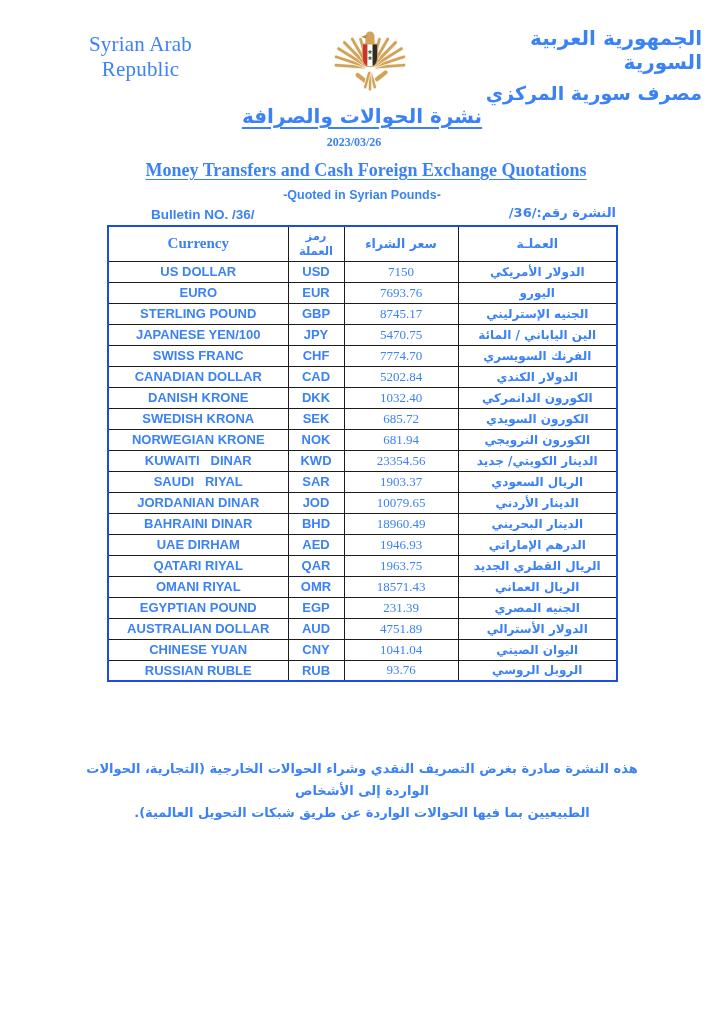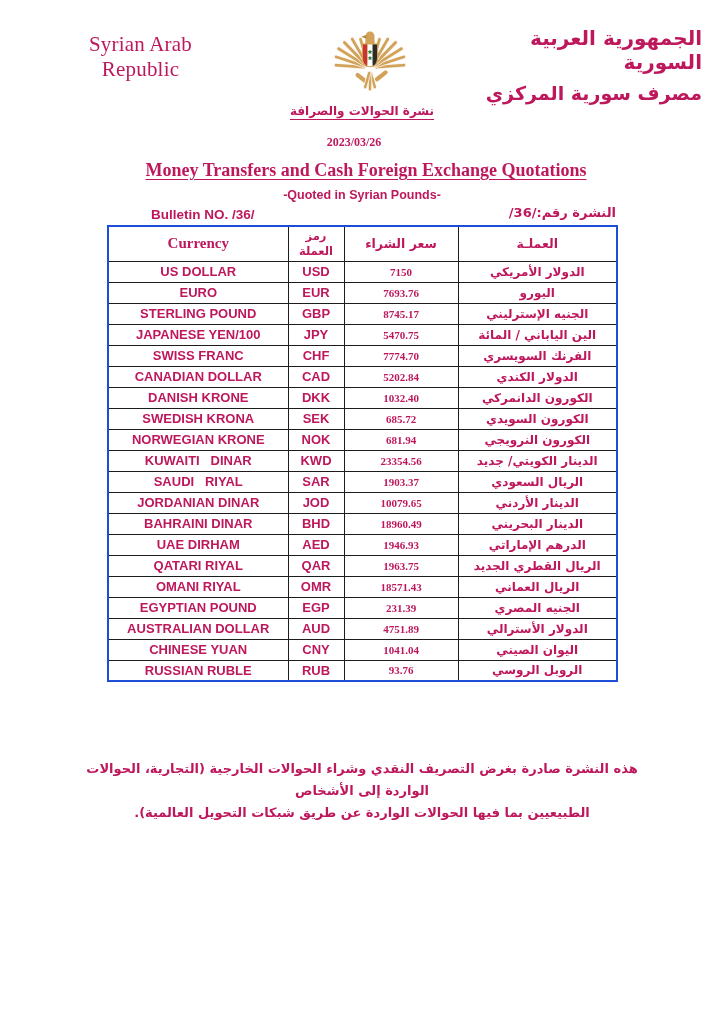--- a/index.html
+++ b/index.html
@@ -3,21 +3,21 @@
 <meta charset="utf-8">
 <style>
   html,body{margin:0;padding:0;background:#e8e8e8;}
   .page{
     position:relative;
     width:724px;height:1024px;
     margin:0 auto;
     background:#ffffff;
     overflow:hidden;
     font-family:"Liberation Serif", serif;
-    color:#be185d;
+    color:#3b82f6;
   }
   
   .hdr-left{
     position:absolute;left:48px;top:32px;width:185px;
     text-align:center;
     font-family:"Liberation Serif", serif;
   }
   .hdr-left .country{font-size:21px;letter-spacing:.2px;}
   .hdr-left .bank{font-size:20px;margin-top:7px;}
   .emblem{position:absolute;left:326px;top:26px;width:88px;height:76px;}
@@ -25,21 +25,21 @@
   .hdr-right{
     position:absolute;right:22px;top:26px;width:220px;
     text-align:right;direction:rtl;
     font-family:"DejaVu Sans", sans-serif;font-weight:bold;
   }
   .hdr-right .country-ar{font-size:20px;}
   .hdr-right .bank-ar{font-size:19px;margin-top:8px;}
   
   .title-ar{
     position:absolute;left:0;right:0;top:104px;text-align:center;
-    font-family:"DejaVu Sans", sans-serif;font-weight:bold;font-size:12px;
+    font-family:"DejaVu Sans", sans-serif;font-weight:bold;font-size:20px;
   }
   .title-ar span{text-decoration:underline;text-underline-offset:4px;}
   .date{
     position:absolute;left:0;right:16px;top:135px;text-align:center;
     font-family:"Liberation Serif", serif;font-weight:bold;font-size:12px;
   }
   .title-en{
     position:absolute;left:0;right:0;top:160px;text-align:center;
     font-family:"Liberation Serif", serif;font-weight:bold;font-size:18px;
   }
@@ -74,21 +74,21 @@
   .h-code,.h-price,.h-ar{
     font-family:"DejaVu Sans", sans-serif;font-weight:bold;font-size:11.5px;direction:rtl;
   }
   .h-code{line-height:1.25;}
   .h-price,.h-ar{font-size:12.5px;}
   .c-en{
     font-family:"Liberation Sans", sans-serif;font-weight:bold;font-size:13px;
     white-space:pre;
   }
   .c-code{font-family:"Liberation Sans", sans-serif;font-weight:bold;font-size:13px;}
-  .c-price{font-family:"Liberation Serif", serif;font-weight:bold;font-size:11px;}
+  .c-price{font-family:"Liberation Serif", serif;font-weight:normal;font-size:13px;}
   .c-ar{font-family:"DejaVu Sans", sans-serif;font-weight:bold;font-size:12px;direction:rtl;}
   
   .footer-note{
     position:absolute;left:86px;right:86px;top:758px;
     direction:rtl;text-align:center;
     font-family:"DejaVu Sans", sans-serif;font-weight:bold;font-size:13px;
     line-height:22px;
   }
   
   .f-gold{fill:var(--gold,#d4a55f);}

